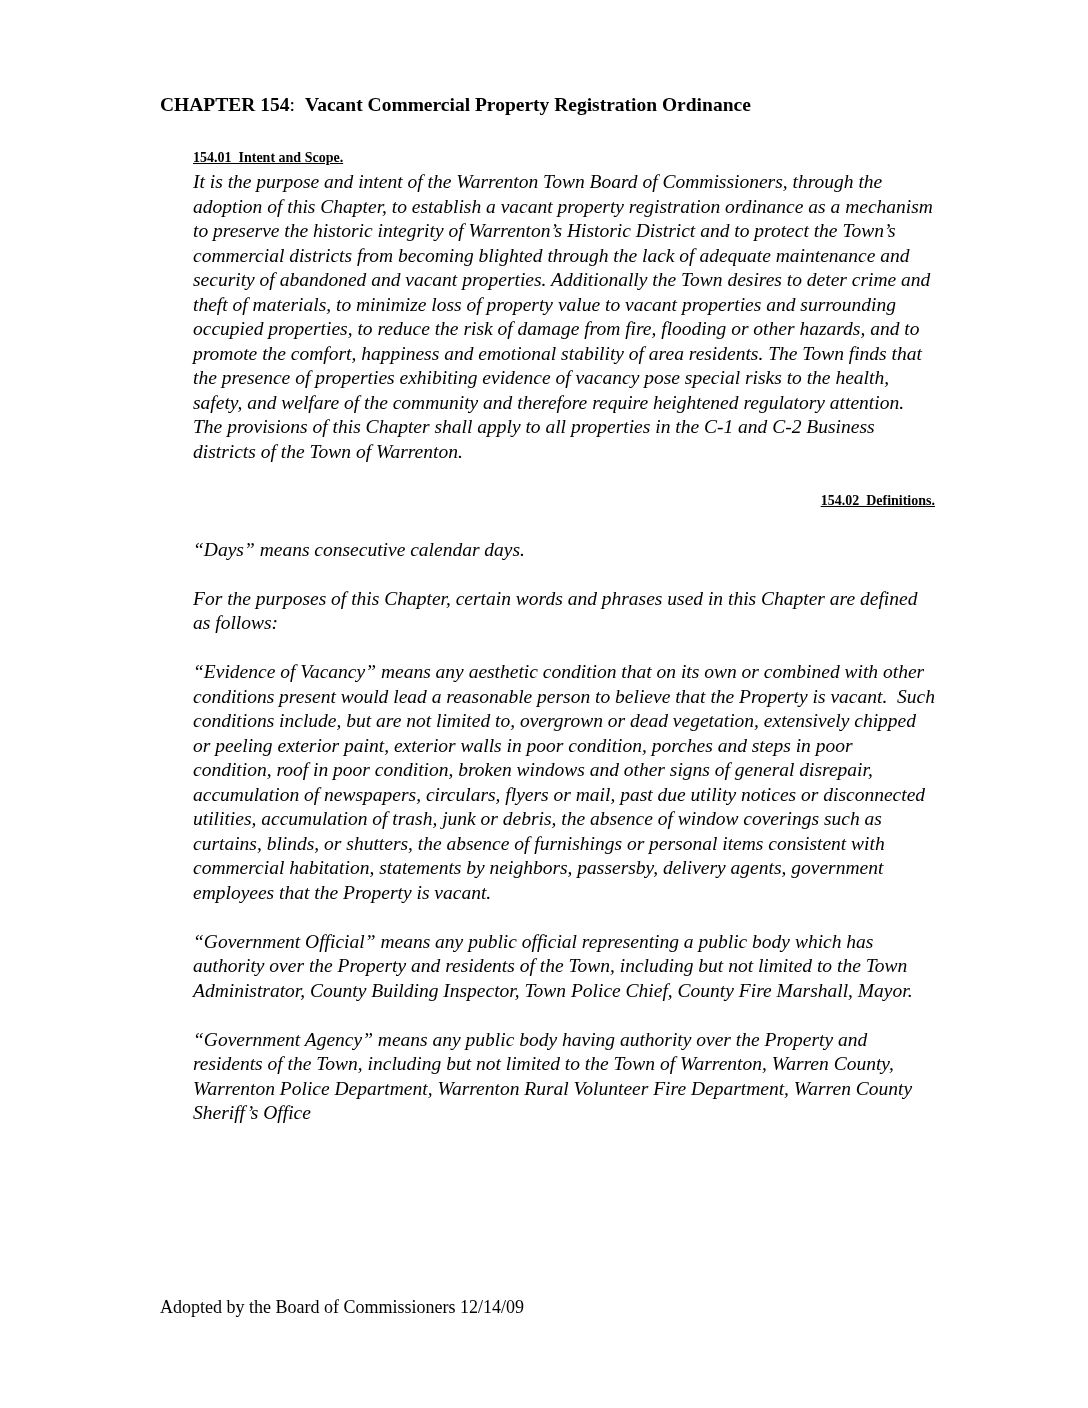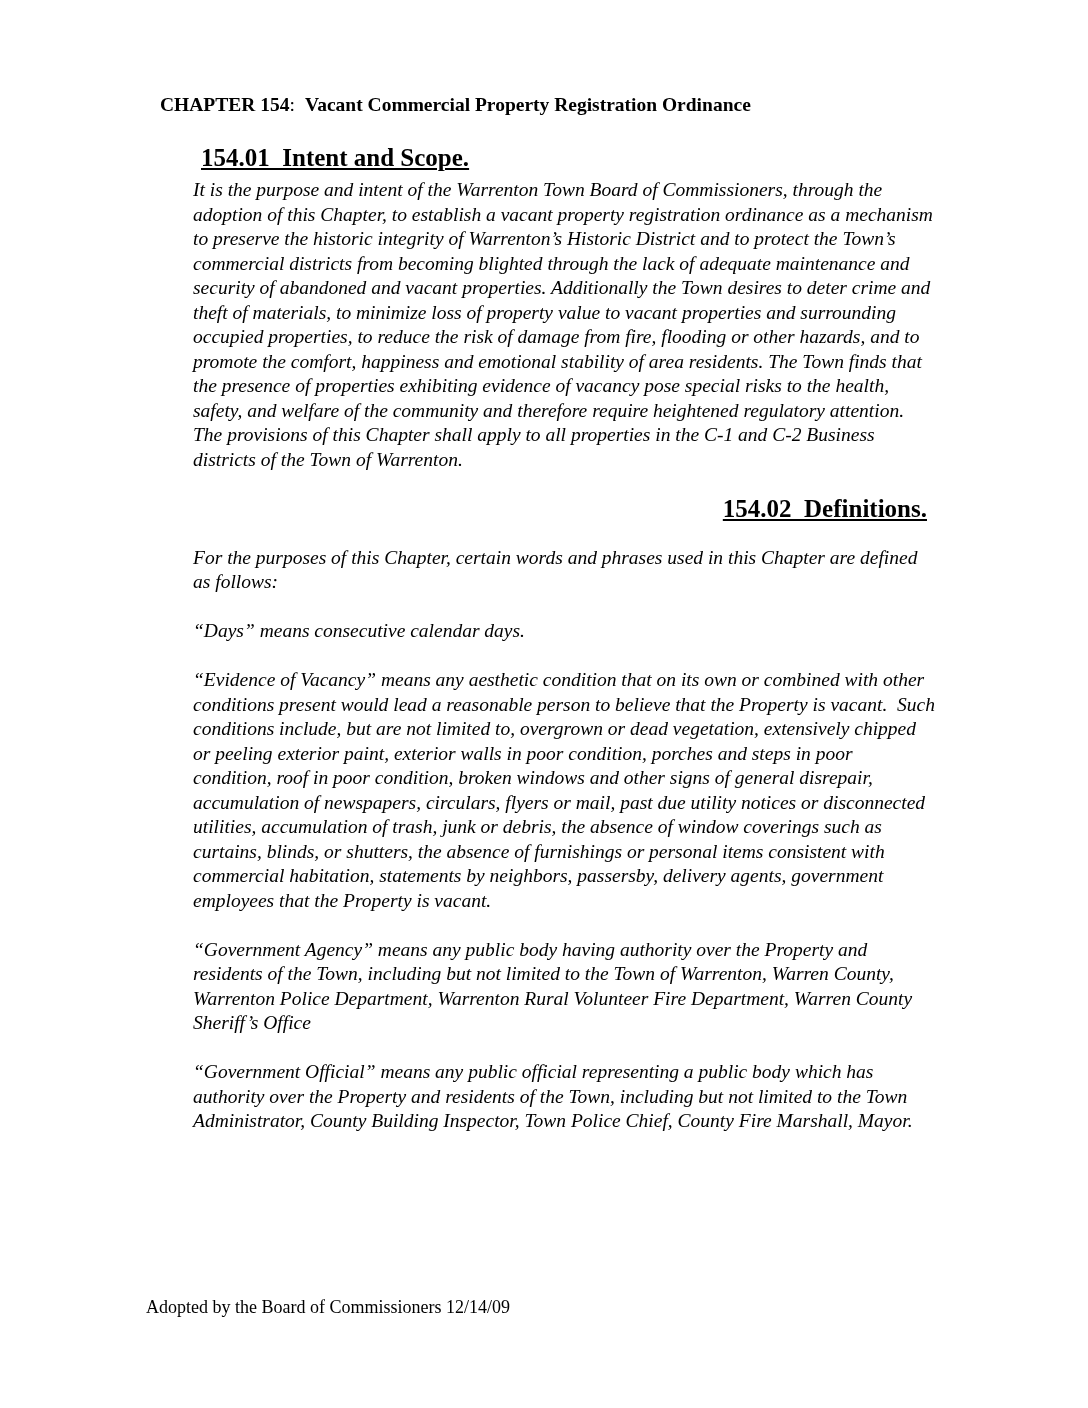--- a/index.html
+++ b/index.html
@@ -31,39 +31,39 @@
     font-weight: bold;
   }
   .doc-title .sep {
     padding-right: 10px;
   }
   .content {
     margin-left: 33px;
     width: 742px;
   }
   .content h2 {
-    font-size: 25px;
+    font-size: 14px;
     line-height: 24.5px;
     font-weight: bold;
     text-decoration: underline;
-    margin: 8px;
+    margin: 0;
     white-space: pre-wrap;
   }
   .content h2.gap-below {
     margin-bottom: 24.5px;
     text-align: right;
   }
   .content p {
     margin: 0 0 24.5px 0;
     white-space: pre-wrap;
     font-style: italic;
   }
   .doc-footer {
     position: absolute;
-    left: 146px;
+    left: 160px;
     top: 1296px;
     font-size: 18px;
     line-height: 22px;
   }
 </style>
 </head>
 <body>
 
 <div class="page">
 
@@ -71,25 +71,25 @@
 
   <div class="content">
 
     <section>
       <h2>154.01  Intent and Scope.</h2>
       <p>It is the purpose and intent of the Warrenton Town Board of Commissioners, through the adoption of this Chapter, to establish a vacant property registration ordinance as a mechanism to preserve the historic integrity of Warrenton’s Historic District and to protect the Town’s commercial districts from becoming blighted through the lack of adequate maintenance and security of abandoned and vacant properties. Additionally the Town desires to deter crime and theft of materials, to minimize loss of property value to vacant properties and surrounding occupied properties, to reduce the risk of damage from fire, flooding or other hazards, and to promote the comfort, happiness and emotional stability of area residents. The Town finds that the presence of properties exhibiting evidence of vacancy pose special risks to the health, safety, and welfare of the community and therefore require heightened regulatory attention. The provisions of this Chapter shall apply to all properties in the C-1 and C-2 Business districts of the Town of Warrenton.</p>
     </section>
 
     <section>
       <h2 class="gap-below">154.02  Definitions.</h2>
+      <p>“Days” means consecutive calendar days.</p>
       <p>For the purposes of this Chapter, certain words and phrases used in this Chapter are defined as follows:</p>
-      <p>“Days” means consecutive calendar days.</p>
       <p>“Evidence of Vacancy” means any aesthetic condition that on its own or combined with other conditions present would lead a reasonable person to believe that the Property is vacant.  Such conditions include, but are not limited to, overgrown or dead vegetation, extensively chipped or peeling exterior paint, exterior walls in poor condition, porches and steps in poor condition, roof in poor condition, broken windows and other signs of general disrepair, accumulation of newspapers, circulars, flyers or mail, past due utility notices or disconnected utilities, accumulation of trash, junk or debris, the absence of window coverings such as curtains, blinds, or shutters, the absence of furnishings or personal items consistent with commercial habitation, statements by neighbors, passersby, delivery agents, government employees that the Property is vacant.</p>
+      <p>“Government Official” means any public official representing a public body which has authority over the Property and residents of the Town, including but not limited to the Town Administrator, County Building Inspector, Town Police Chief, County Fire Marshall, Mayor.</p>
       <p>“Government Agency” means any public body having authority over the Property and residents of the Town, including but not limited to the Town of Warrenton, Warren County, Warrenton Police Department, Warrenton Rural Volunteer Fire Department, Warren County Sheriff’s Office</p>
-      <p>“Government Official” means any public official representing a public body which has authority over the Property and residents of the Town, including but not limited to the Town Administrator, County Building Inspector, Town Police Chief, County Fire Marshall, Mayor.</p>
     </section>
 
   </div>
 
   <div class="doc-footer">
     <span>Adopted by the Board of Commissioners 12/14/09</span>
   </div>
 
 </div>
 

